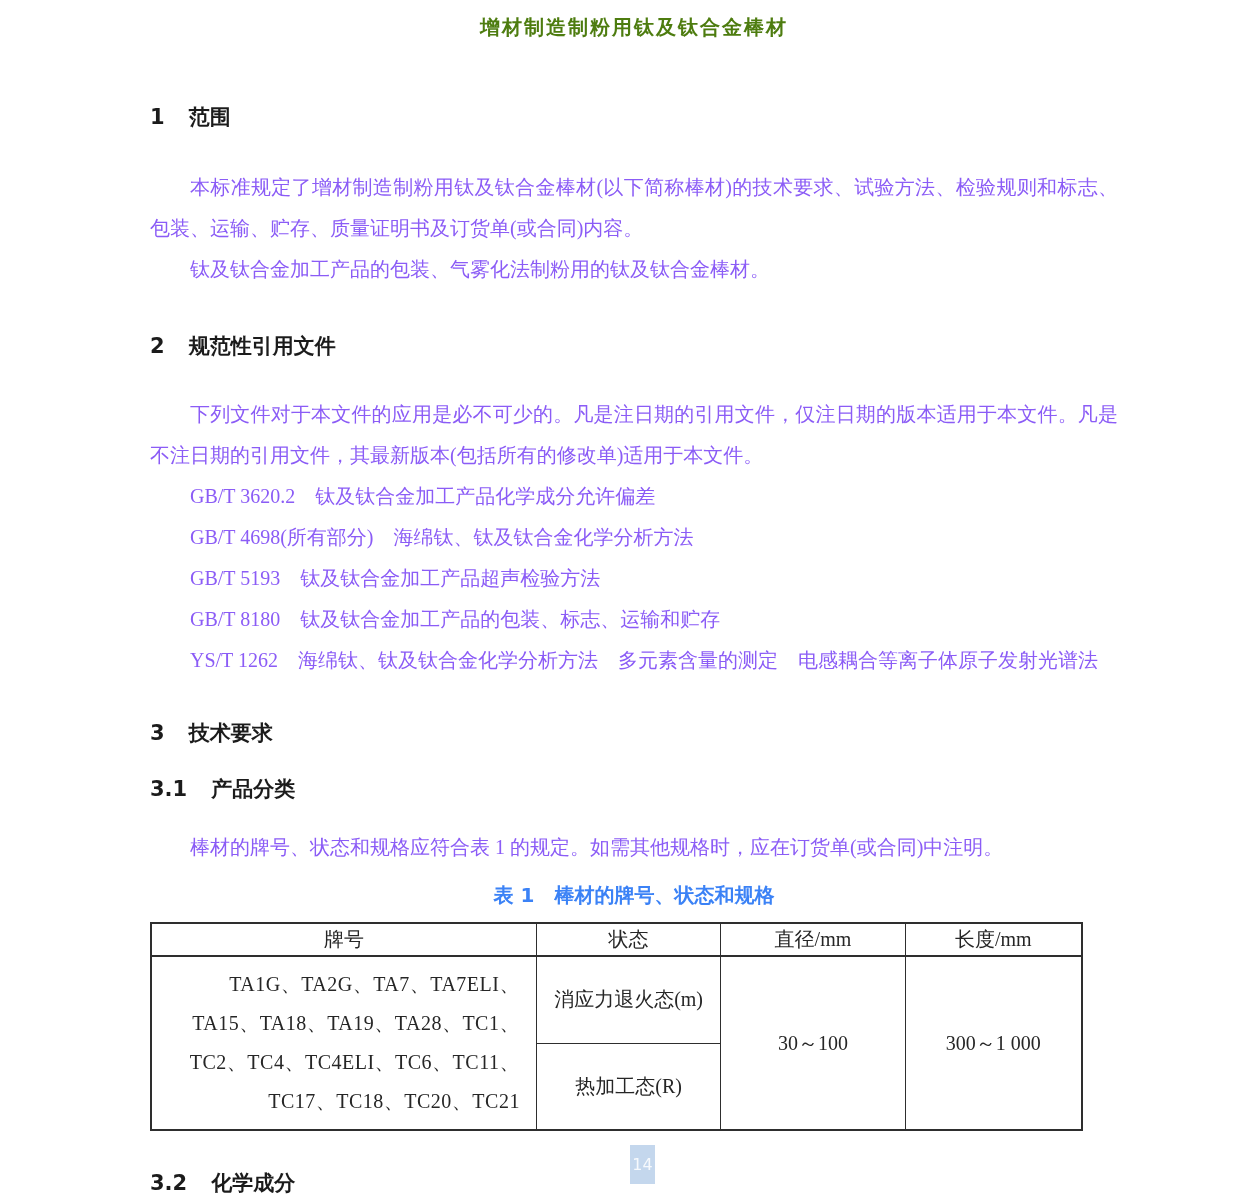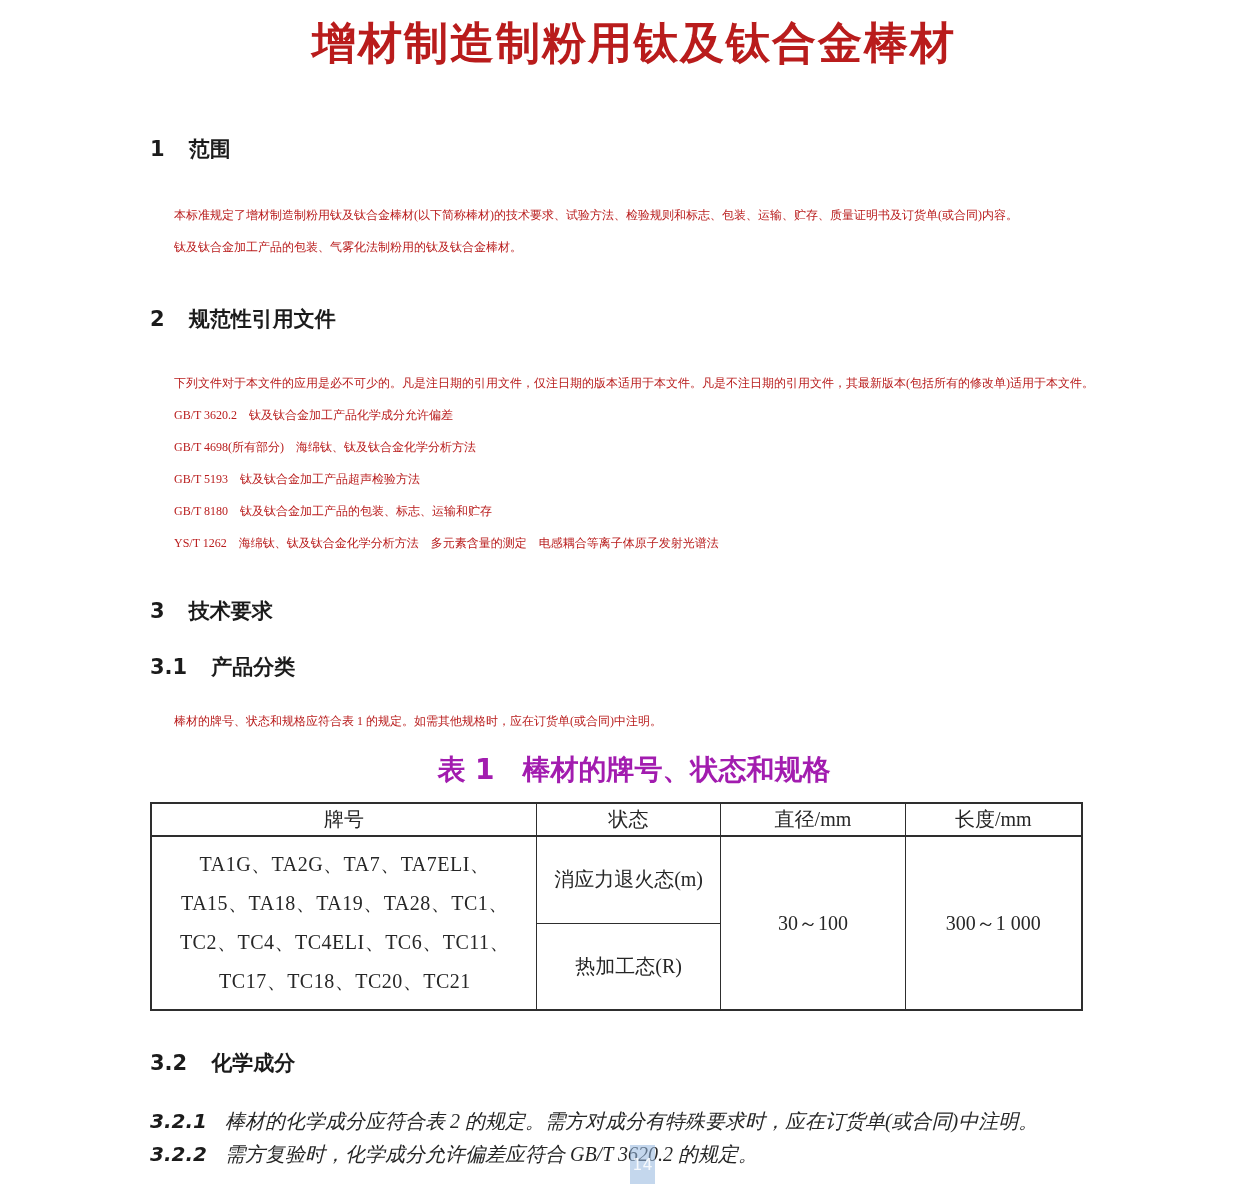--- a/index.html
+++ b/index.html
@@ -8,61 +8,61 @@
     width: 1240px; height: 1201px;
     position: relative; overflow: hidden;
     font-family: "Liberation Serif", "DejaVu Serif", serif;
     color: #242424;
   }
   .content {
     position: absolute; left: 150px; top: 0; width: 968px;
   }
   .doc-title {
     font-family: "DejaVu Sans", "Liberation Sans", sans-serif;
-    font-weight: bold; font-size: 44px; letter-spacing: 2px;
-    text-align: center; color: #b91c1c;
+    font-weight: bold; font-size: 20px; letter-spacing: 2px;
+    text-align: center; color: #4d7c0f;
     margin-top: 14px;
   }
   .heading {
     font-family: "DejaVu Sans", "Liberation Sans", sans-serif;
     font-weight: bold; font-size: 21px; color: #1b1b1b;
     line-height: 28px;
   }
   .heading .num { display: inline-block; margin-right: 24px; }
   .h-scope  { margin-top: 62px; }
   .h-refs   { margin-top: 42px; }
   .h-tech   { margin-top: 38px; }
   .h-class  { margin-top: 28px; }
   .h-chem   { margin-top: 38px; }
   p.body {
-    font-size: 12px; line-height: 32px; color: #b91c1c;
+    font-size: 20px; line-height: 41px; color: #8b5cf6;
     text-indent: 2em; text-align: justify;
   }
   .p-scope1 { margin-top: 36px; }
   .p-intro  { margin-top: 34px; }
   .p-class  { margin-top: 24px; }
   .refs p { text-indent: 2em; }
   .table-caption {
     font-family: "DejaVu Sans", "Liberation Sans", sans-serif;
-    font-weight: bold; font-size: 28px; color: #a21caf;
+    font-weight: bold; font-size: 20px; color: #3b82f6;
     text-align: center; margin-top: 14px;
   }
   table.spec {
     margin-top: 13px; width: 933px;
     border-collapse: collapse;
     border: 2px solid #2e2e2e;
     font-size: 20px; color: #262626;
   }
   table.spec th, table.spec td { border: 1px solid #2e2e2e; }
   table.spec th {
     font-weight: normal; height: 33px; text-align: center;
     border-bottom-width: 2px;
   }
   td.grades {
-    padding: 8px 16px 8px 18px; line-height: 39px; text-align: center;
+    padding: 8px 16px 8px 18px; line-height: 39px; text-align: right;
     letter-spacing: 0.5px;
   }
   td.center { text-align: center; }
   tr.staterow td { height: 58px; }
   .clauses { margin-top: 28px; }
   p.clause { font-size: 20px; line-height: 33px; color: #262626; font-style: italic; }
   p.clause .clause-num {
     font-family: "DejaVu Sans", "Liberation Sans", sans-serif;
     font-weight: bold; color: #1b1b1b;
     display: inline-block; margin-right: 18px;

